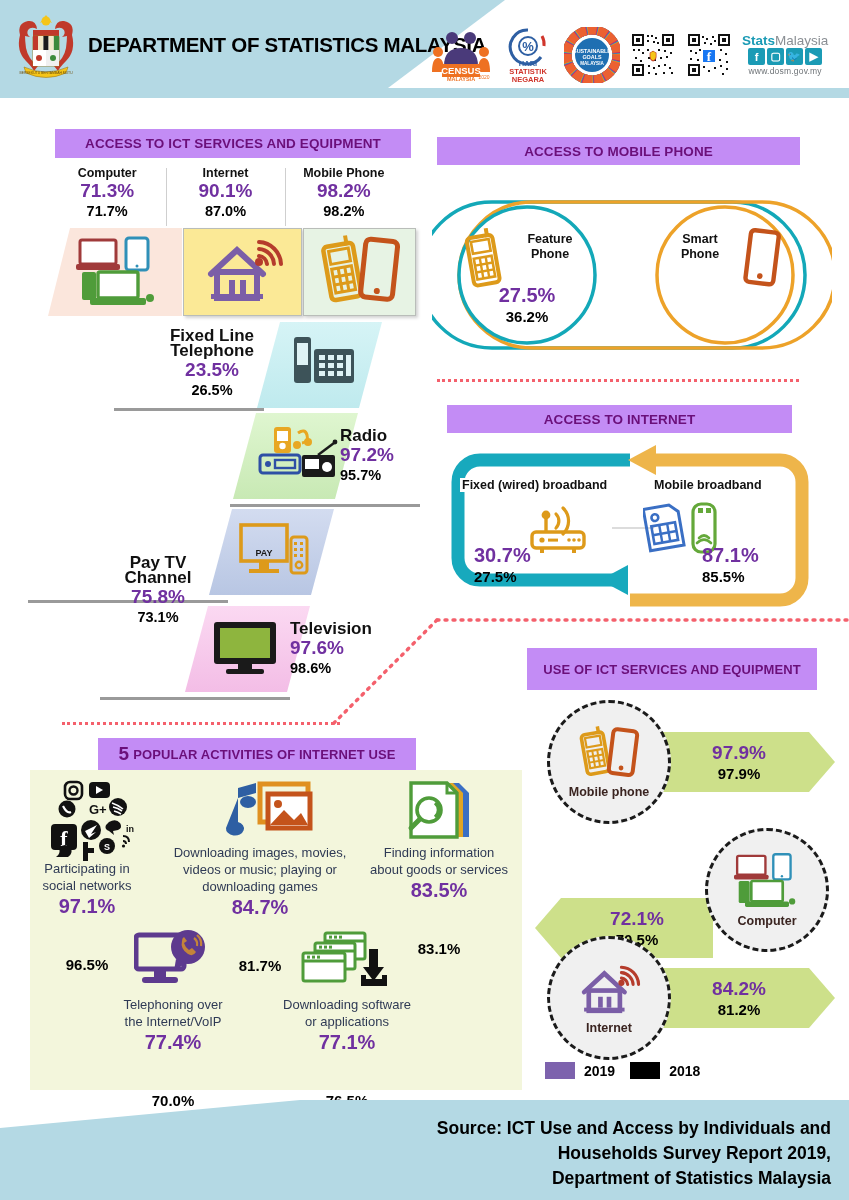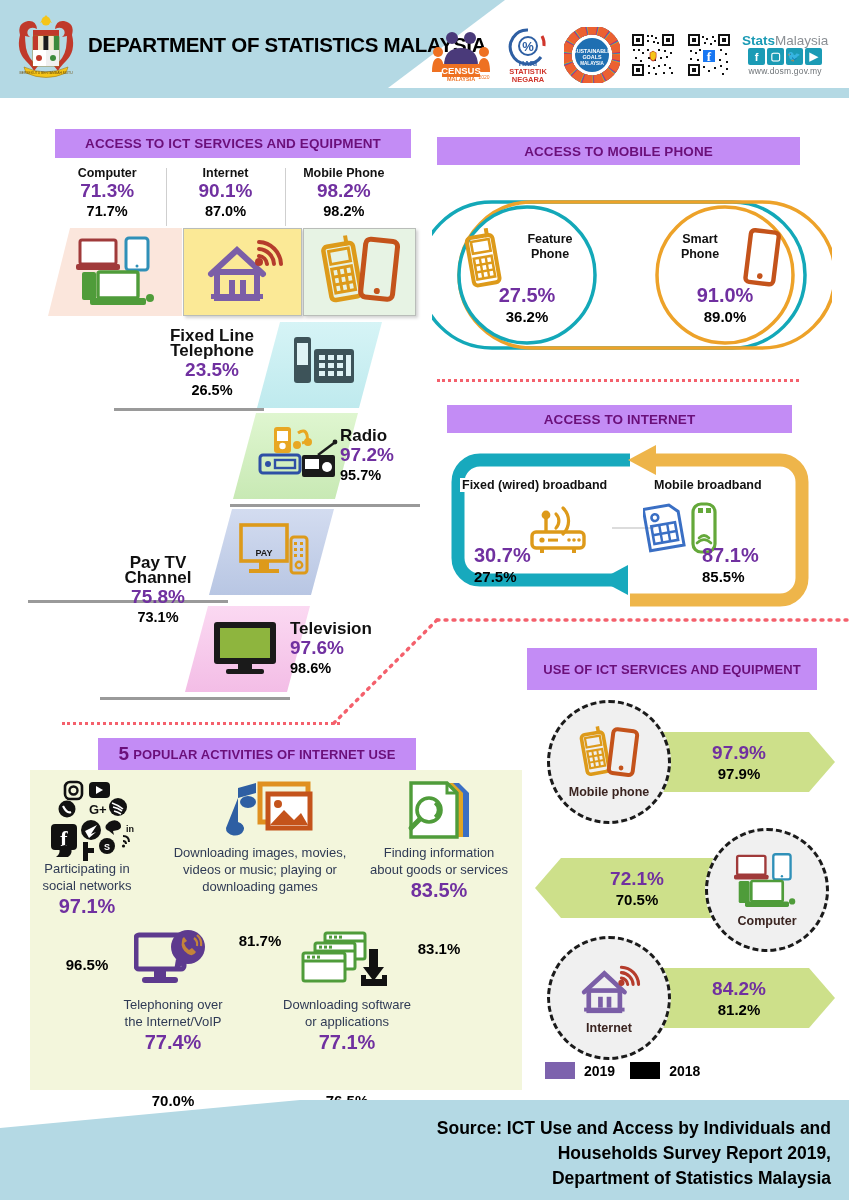--- a/index.html
+++ b/index.html
@@ -127,21 +127,21 @@
 
   
   .use-sec { position:absolute; left:525px; top:710px; width:320px; height:380px; }
   .dcirc { position:absolute; width:124px; height:124px; border-radius:50%;
     background:#f0f0f0; border:3px dashed #1a1a1a;
     display:flex; flex-direction:column; align-items:center; justify-content:center; }
   .dcirc-label { font-size:12.5px; font-weight:bold; color:#3a2420; }
   .arrow { position:absolute; height:60px; background:#cde08a; display:flex;
     align-items:center; }
   .arrow-r { clip-path: polygon(0 0, calc(100% - 26px) 0, 100% 50%, calc(100% - 26px) 100%, 0 100%); }
-  .arrow-l { clip-path: polygon(26px 0, 100% 0, 100% 100%, 26px 100%, 0 50%); }
+  .arrow-l { clip-path: polygon(26px 0, 100% 0, 100% 100%, 26px 100%, 0 50%); margin-top: 40px; }
   .arrow-txt { width:100%; text-align:center; }
   .arrow-txt .pct-2019 { font-size:19px; line-height:22px; }
   .arrow-txt .pct-2018 { font-size:15px; line-height:19px; }
 
   .legend { position:absolute; left:545px; top:1062px; display:flex; align-items:center; gap:9px; }
   .lg-sw { width:30px; height:17px; }
   .lg-txt { font-size:14px; font-weight:bold; color:#000; }
 
   
   .footer { position:absolute; left:0; top:1100px; width:849px; height:100px; }
@@ -550,24 +550,20 @@
       <g transform="rotate(7 22 32)">
         <rect x="10" y="5" width="28" height="52" rx="4" fill="none" stroke="#c4531b" stroke-width="4.4"></rect>
         <circle cx="24" cy="50" r="2.8" fill="#c4531b"></circle>
       </g>
     </svg>
   </div>
   <div class="circ-label" style="left:228px; top:52px; width:80px; text-align:center;">
     <div>Smart</div>
     <div>Phone</div>
   </div>
-  <div class="circ-pcts" style="left:238px; top:103px; width:110px;">
-    <div class="pct-2019">91.0%</div>
-    <div class="pct-2018">89.0%</div>
-  </div>
 </div>
 
 <div class="dotline" style="left:437px; top:379px; width:362px;"></div>
 
 <div class="banner" style="left:447px; top:405px; width:345px; height:28px;">
   <span>ACCESS TO INTERNET</span>
 </div>
 
 <div class="net-sec">
   <svg width="380" height="180" viewBox="0 0 380 180" style="position:absolute; left:0; top:0;">
@@ -769,20 +765,21 @@
       <ellipse cx="44" cy="22" rx="8" ry="6" fill="#2e5fa3"></ellipse>
       <rect x="56" y="4" width="48" height="38" fill="none" stroke="#e09020" stroke-width="5"></rect>
       <rect x="64" y="14" width="42" height="34" fill="#fff" stroke="#c4531b" stroke-width="5"></rect>
       <circle cx="74" cy="24" r="4" fill="#c4531b"></circle>
       <path d="M66 45 L80 30 L90 40 L97 33 L104 45 Z" fill="#c4531b"></path>
     </svg>
   </div>
   <div class="act-name">Downloading images, movies,</div>
   <div class="act-name">videos or music; playing or</div>
   <div class="act-name">downloading games</div>
+  <div class="pct-2019">84.7%</div>
   <div class="pct-2018">81.7%</div>
 </div>
 
 <div class="act" style="left:355px; top:778px; width:168px;">
   <div style="height:66px; display:flex; align-items:center; justify-content:center;">
     <svg width="84" height="64" viewBox="0 0 84 64">
       <path d="M26 4 H62 L72 14 V58 H26 Z" fill="#3a6fc4"></path>
       <path d="M20 4 H56 L66 14 V58 H20 Z" fill="#e0a526"></path>
       <path d="M14 4 H50 L60 14 V58 H14 Z" fill="#fff" stroke="#4f9c3a" stroke-width="3.4"></path>
       <path d="M50 4 V14 H60" fill="none" stroke="#4f9c3a" stroke-width="3"></path>

